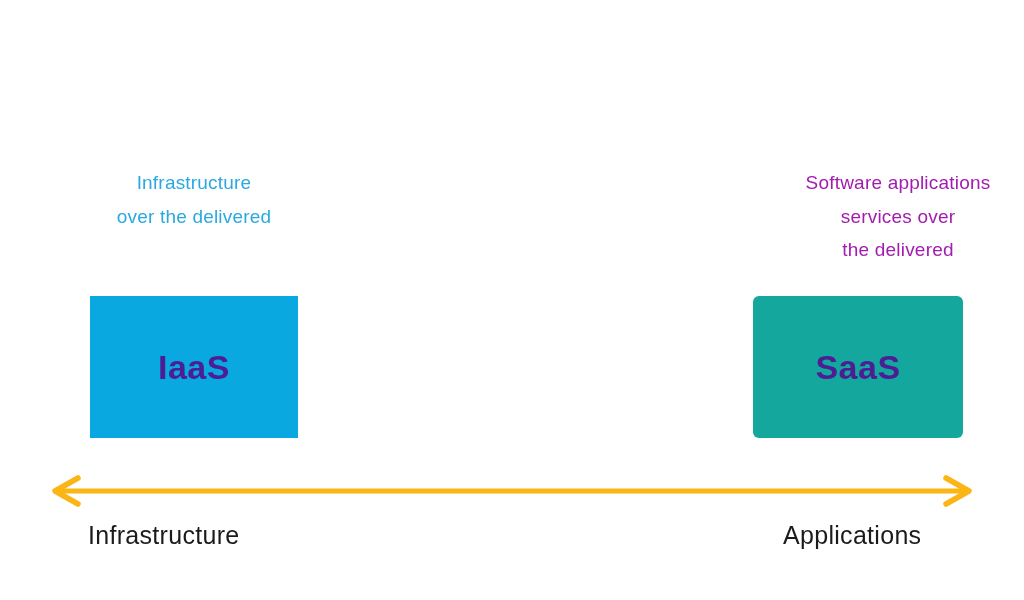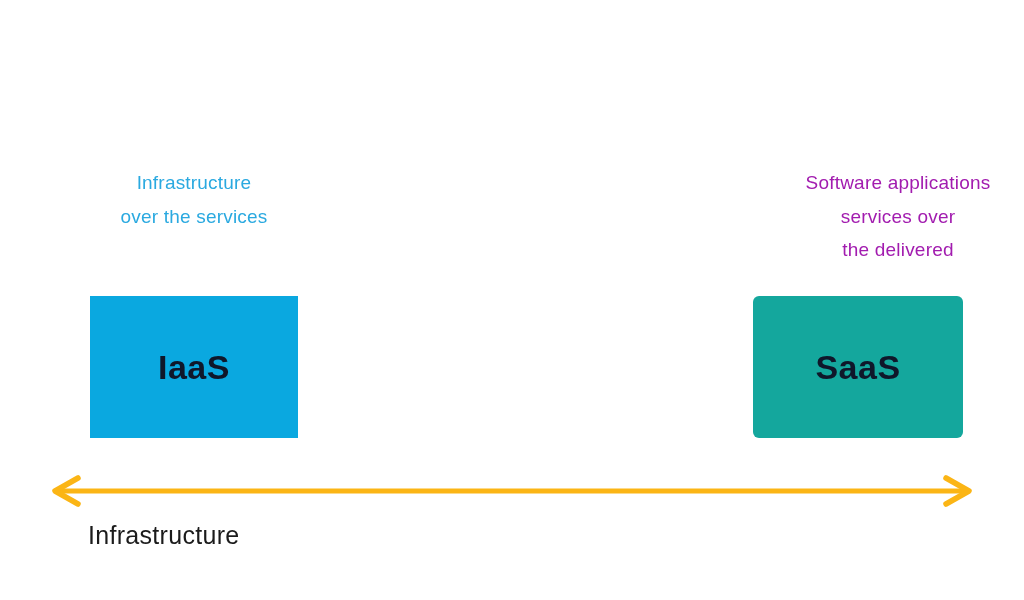--- a/index.html
+++ b/index.html
@@ -26,21 +26,21 @@
   }
   .caption.left  { left: 44px;  color: #2aa9e0; }
   .caption.right { left: 748px; color: #a21caf; }
   .box {
     position: absolute;
     top: 296px;
     width: 208px; height: 142px;
     display: flex;
     align-items: center;
     justify-content: center;
-    color: #0f172a;
+    color: #4c1d95;
     font-size: 34px;
     font-weight: 700;
     letter-spacing: 0.5px;
   }
   .box.iaas { left: 90px;  background: #0aa8e0; }
   .box.saas { left: 753px; width: 210px; background: #14a79d; border-radius: 6px; }
   .axis-arrow {
     position: absolute;
     left: 0; top: 471px;
     display: block;
@@ -56,21 +56,21 @@
   .axis-label.left  { left: 88px; }
   .axis-label.right { left: 783px; }
 </style>
 </head>
 <body>
 
 <div class="canvas">
 
   <div class="caption left">
     <div>Infrastructure</div>
-    <div>over the services</div>
+    <div>over the delivered</div>
   </div>
 
   <div class="caption right">
     <div>Software applications</div>
     <div>services over</div>
     <div>the delivered</div>
   </div>
 
   <div class="box iaas">
     <span>IaaS</span>
@@ -80,14 +80,15 @@
     <span>SaaS</span>
   </div>
 
   <svg class="axis-arrow" width="1024" height="40" viewBox="0 0 1024 40">
     <line x1="57" y1="20" x2="967" y2="20" stroke-width="5" stroke-linecap="round" stroke="#fbb515"></line>
     <polyline points="78,7 55,20 78,33" fill="none" stroke-width="5.5" stroke-linecap="round" stroke-linejoin="round" stroke="#fbb515"></polyline>
     <polyline points="946,7 969,20 946,33" fill="none" stroke-width="5.5" stroke-linecap="round" stroke-linejoin="round" stroke="#fbb515"></polyline>
   </svg>
 
   <div class="axis-label left">Infrastructure</div>
+  <div class="axis-label right">Applications</div>
 
 </div>
 
 </body></html>

